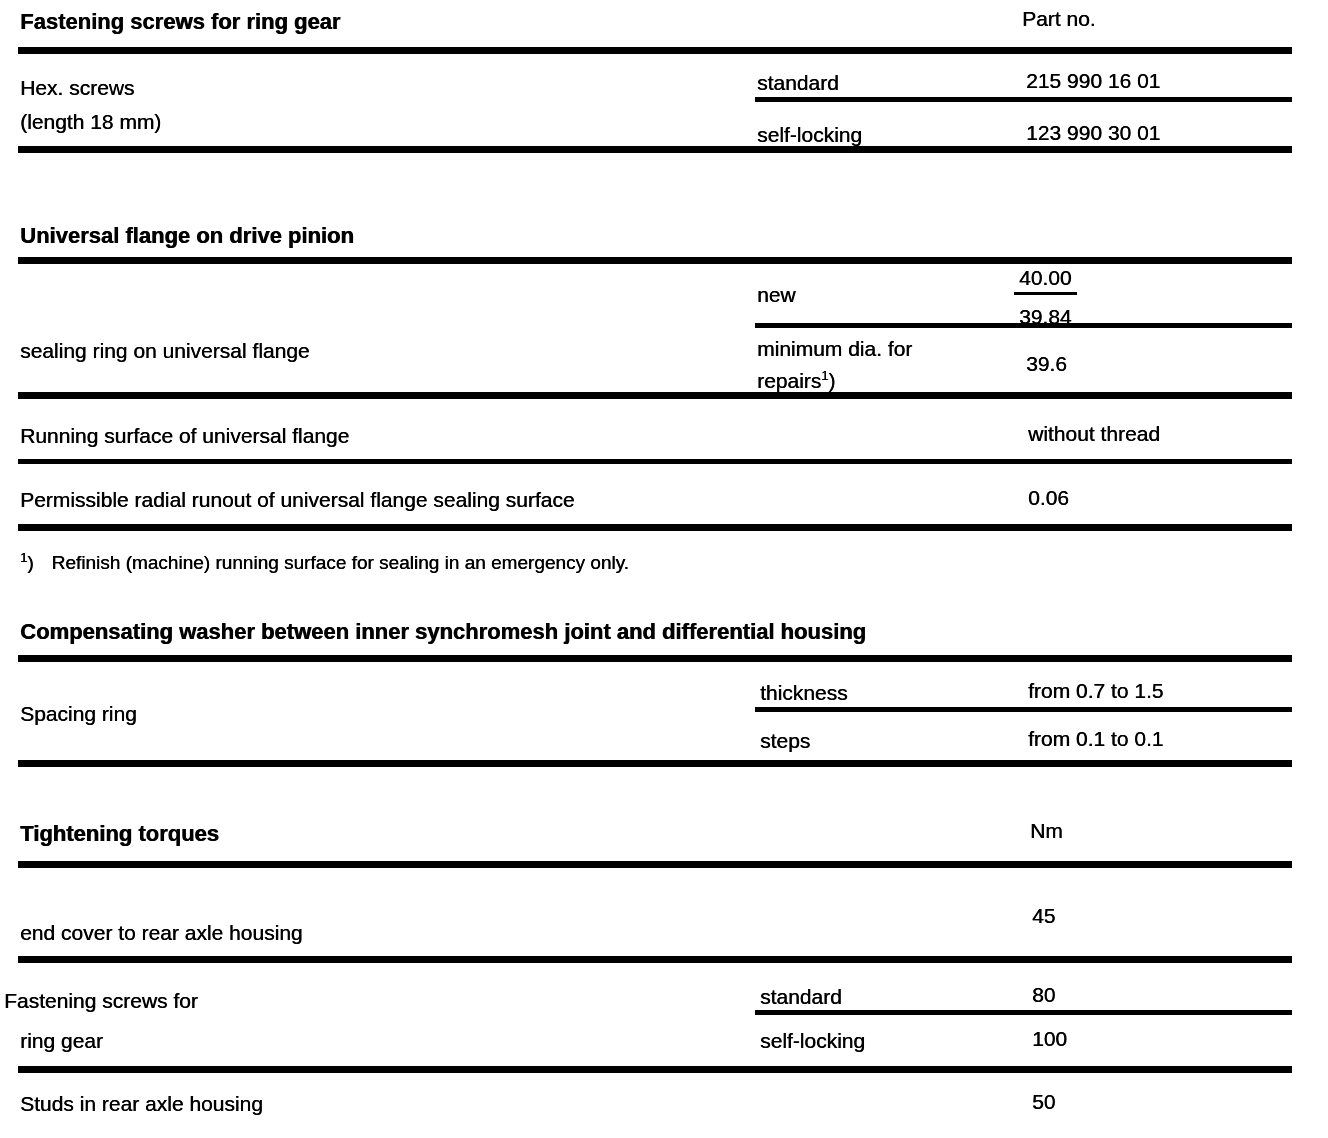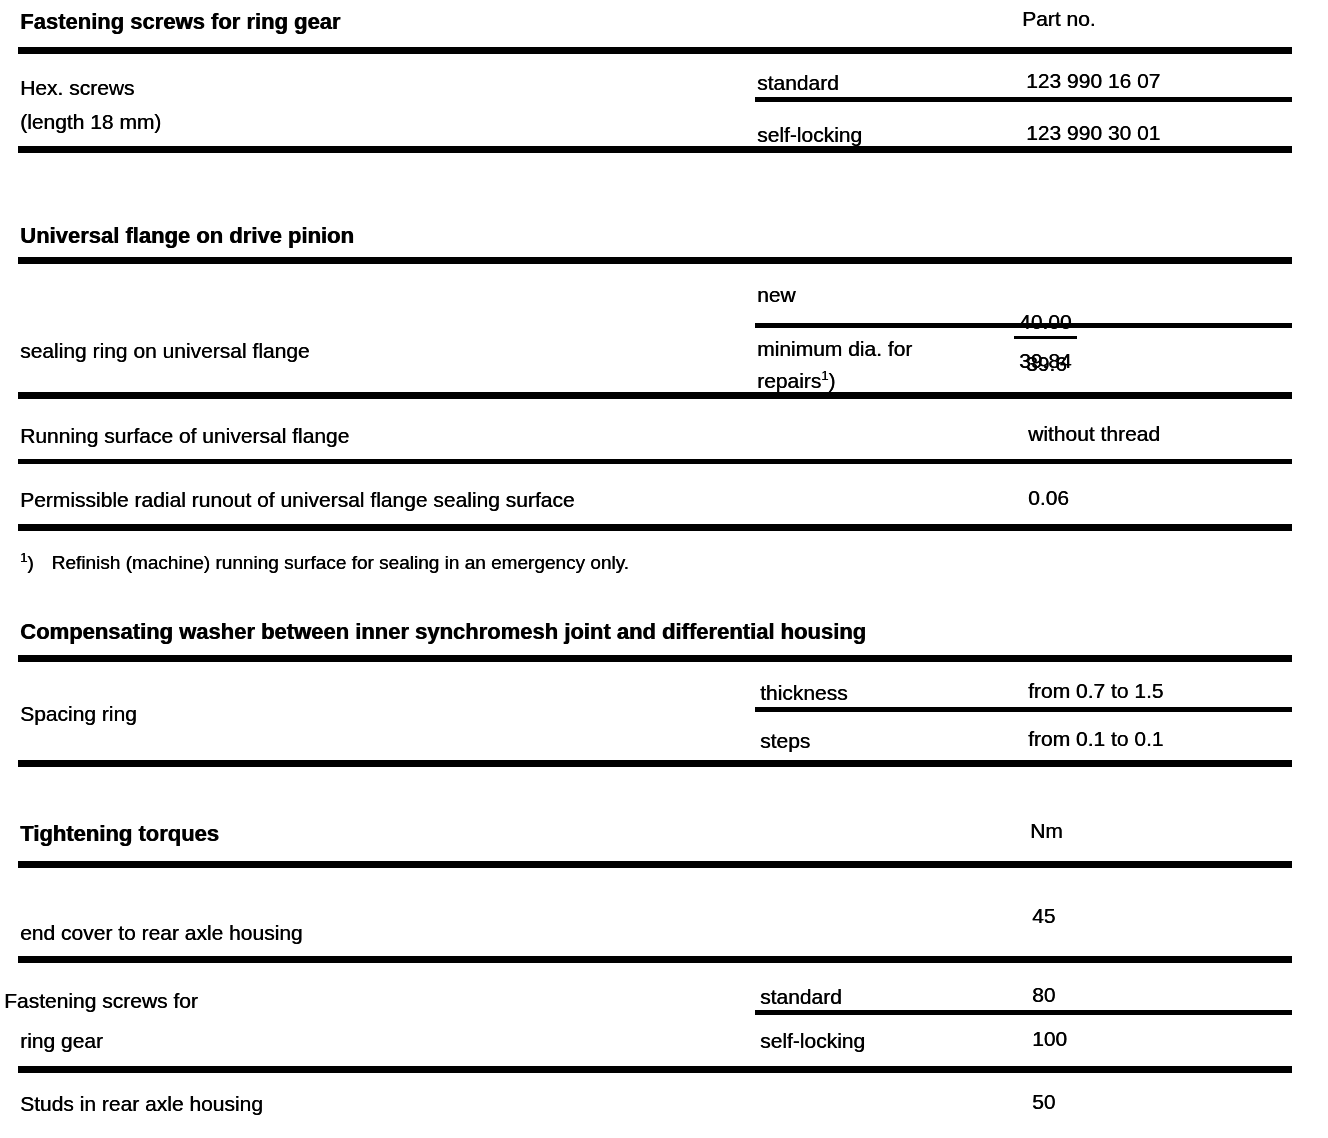--- a/index.html
+++ b/index.html
@@ -40,21 +40,20 @@
   .frac {
     position: absolute;
     text-align: center;
     line-height: 1.1;
     text-shadow: 0.4px 0 currentColor;
   }
   .frac .top {
     display: inline-block;
     border-bottom: 3px solid #000;
     padding: 0 5px 3px 5px;
-    margin-top: 44px;
   }
   .frac .bottom {
     display: block;
     padding-top: 10px;
   }
   sup.fn {
     font-size: 13px;
     vertical-align: super;
     line-height: 0;
   }
@@ -72,21 +71,21 @@
 
   <div class="t b" style="left:20px; top:9px">Fastening screws for ring gear</div>
   <div class="t" style="left:1022px; top:7px">Part no.</div>
 
   <div class="rule" style="left:18px; top:47px; width:1274px"></div>
 
   <div class="t" style="left:20px; top:76px">Hex. screws</div>
   <div class="t" style="left:20px; top:110px">(length 18 mm)</div>
 
   <div class="t" style="left:757px; top:71px">standard</div>
-  <div class="t" style="left:1026px; top:69px">123 990 16 07</div>
+  <div class="t" style="left:1026px; top:69px">215 990 16 01</div>
 
   <div class="rule mid" style="left:755px; top:97px; width:537px"></div>
 
   <div class="t" style="left:757px; top:123px">self-locking</div>
   <div class="t" style="left:1026px; top:121px">123 990 30 01</div>
 
   <div class="rule" style="left:18px; top:146px; width:1274px"></div>
 
   <div class="t b" style="left:20px; top:223px">Universal flange on drive pinion</div>
 

